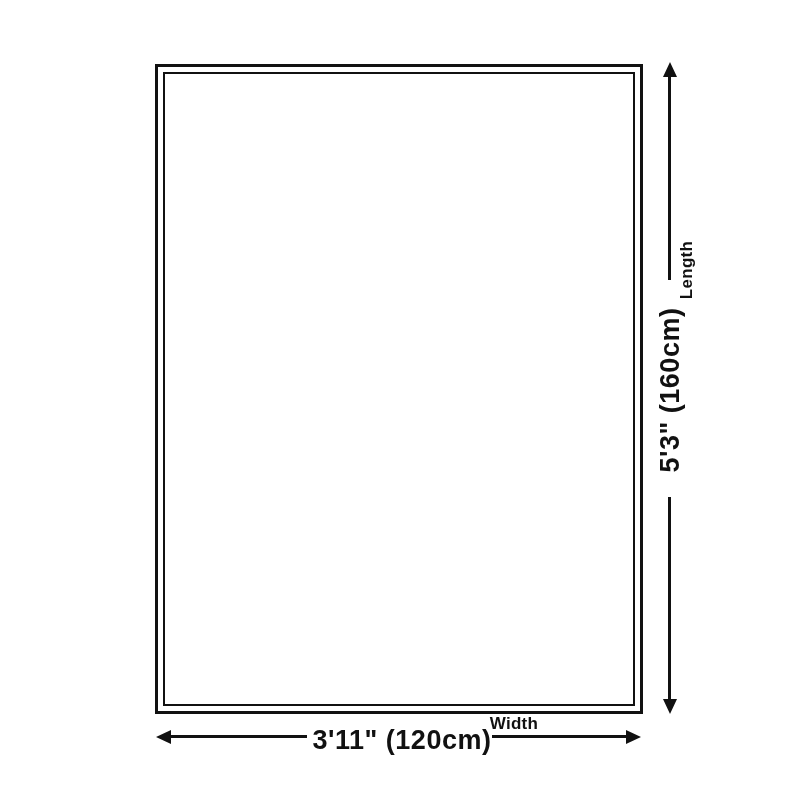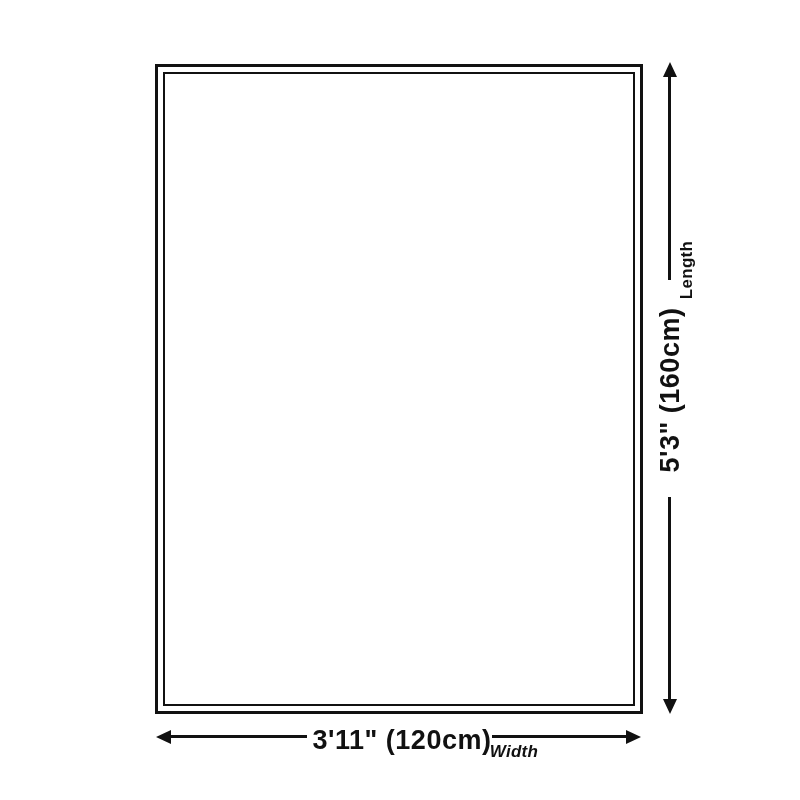--- a/index.html
+++ b/index.html
@@ -83,21 +83,21 @@
     color: #111111;
     white-space: nowrap;
     font-weight: 700;
     line-height: 1;
   }
   .dim-big   { font-size: 27px; letter-spacing: 0.5px; }
   .dim-small { font-size: 17px; letter-spacing: 0.3px; }
   .center-xy { transform: translate(-50%, -50%); }
   .rot90     { transform: translate(-50%, -50%) rotate(-90deg); }
   .width-value  { left: 402px; top: 740px; }
-  .width-label  { left: 514px; top: 751px; font-style: italic; }
+  .width-label  { left: 514px; top: 723px; }
   .length-value { left: 670px; top: 390px; }
   .length-label { left: 686px; top: 270px; }
 </style>
 </head>
 <body>
 
 <div class="canvas">
 
   <div class="rug">
     <div class="rug-inner"></div>

